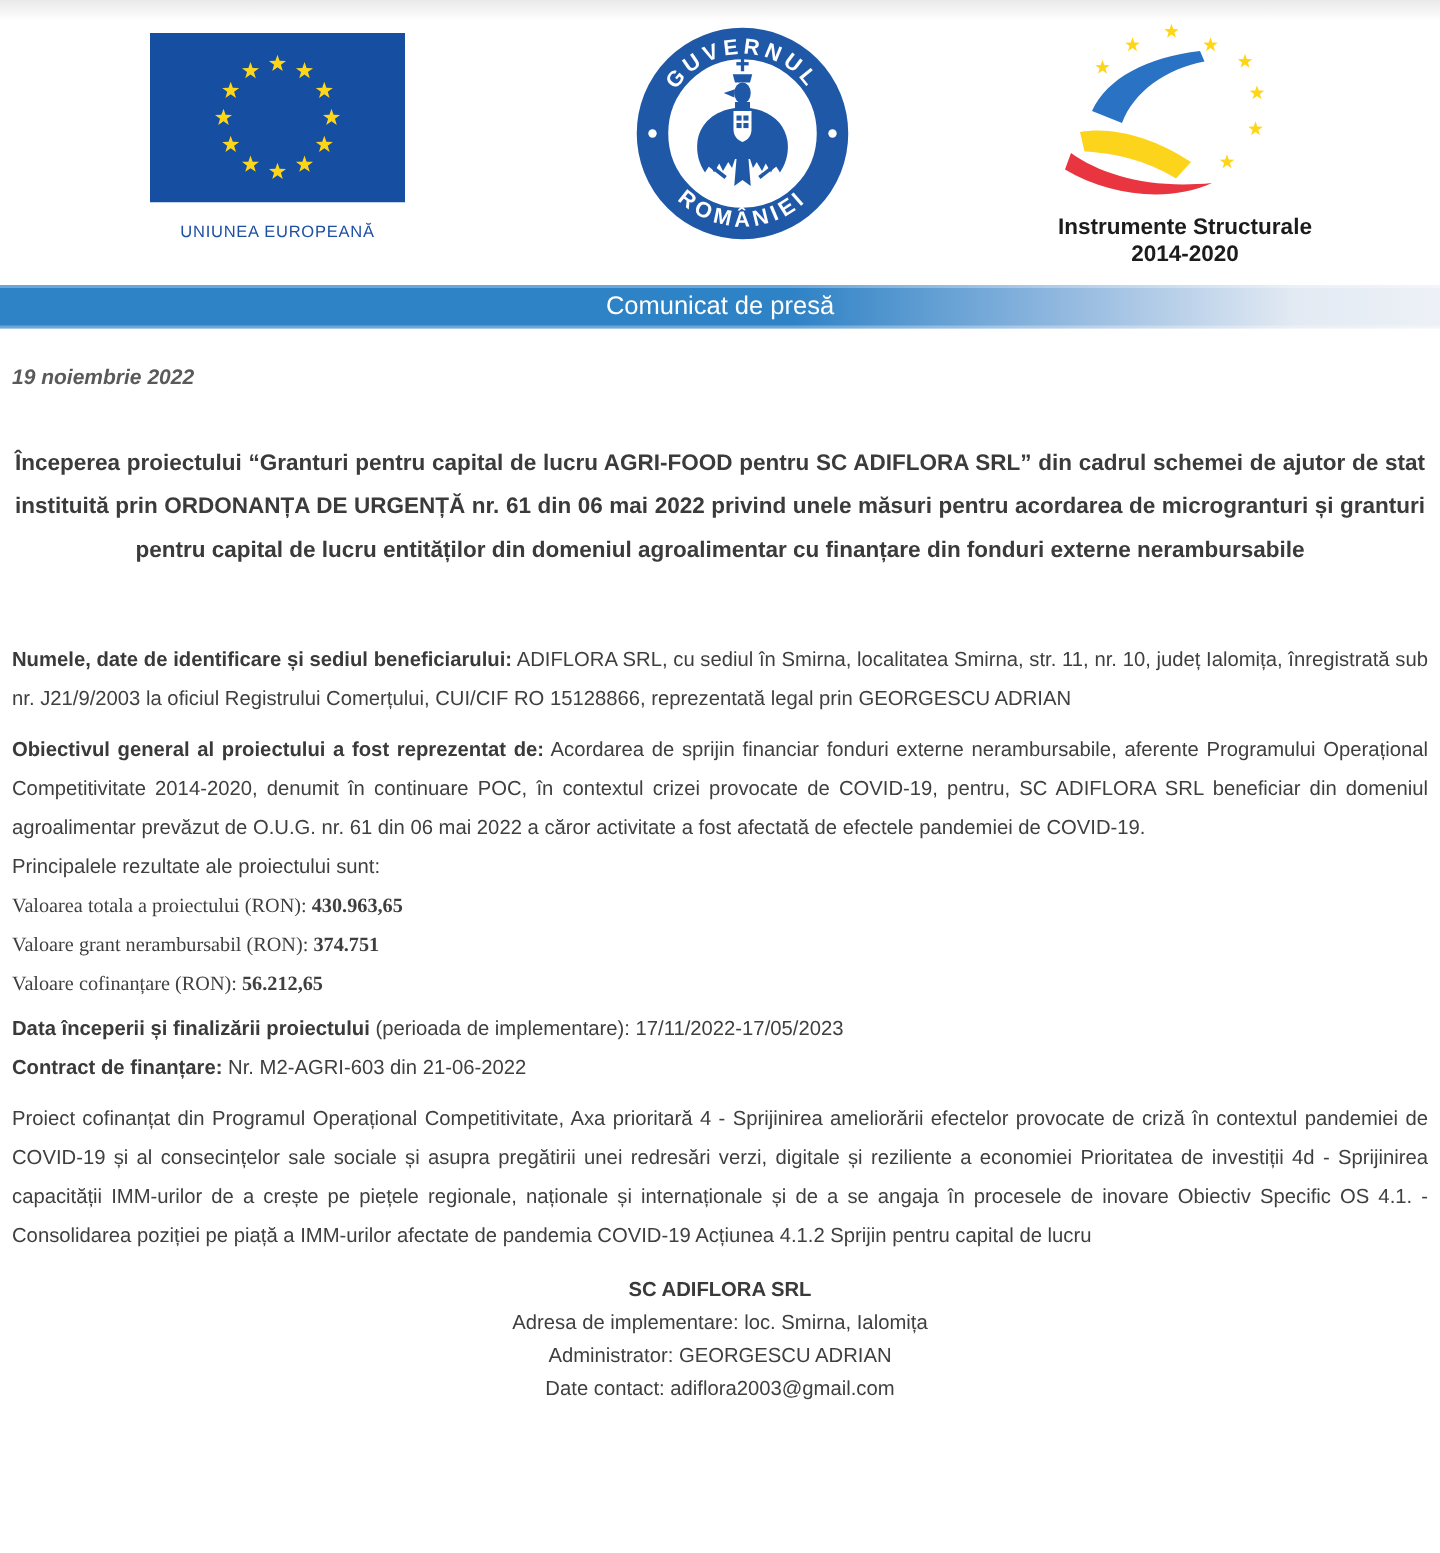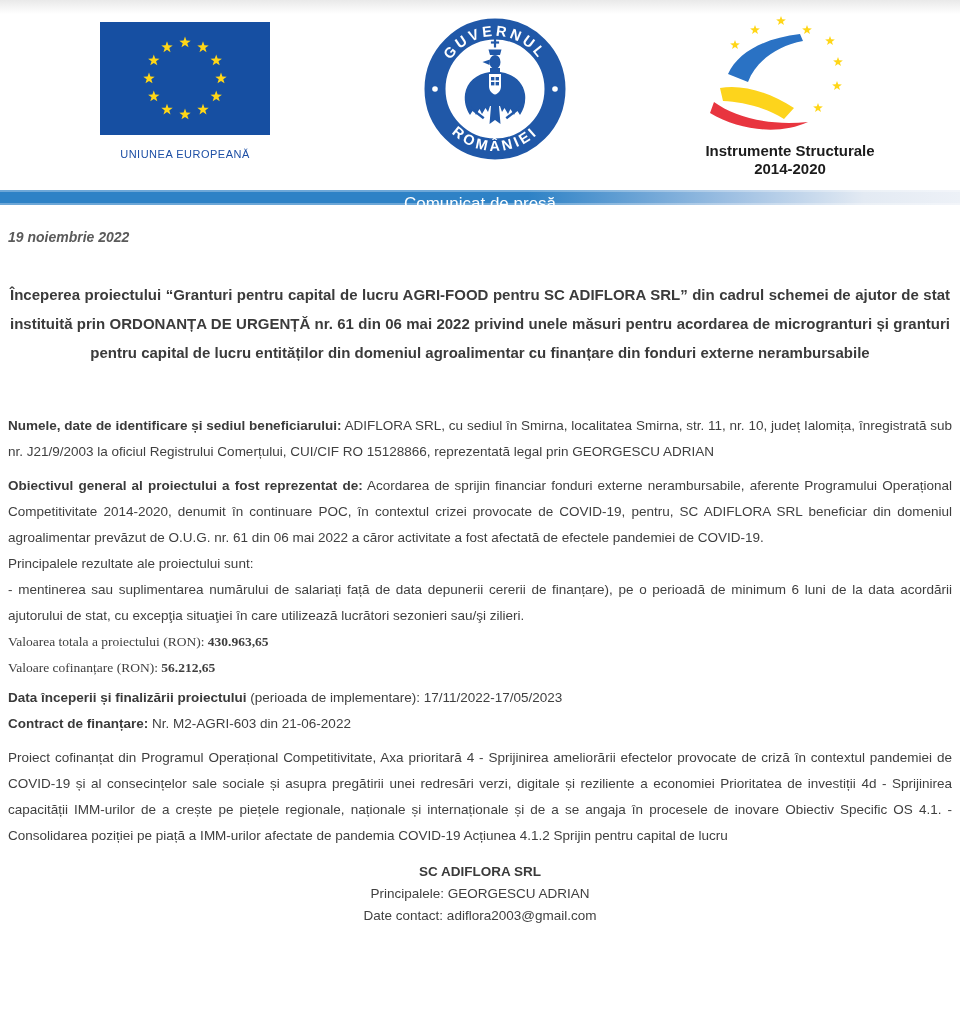--- a/index.html
+++ b/index.html
@@ -21,21 +21,21 @@
     margin-top: 9px; font-size: 11px; letter-spacing: 0.5px;
     color: #1d4fa5; white-space: nowrap;
   }
   .logo-gov { position: absolute; left: 420px; top: 0px; }
   .logo-is { position: absolute; left: 688px; top: 0px; width: 204px; text-align: center; }
   .is-label {
     margin-top: 4px; font-weight: bold; color: #1c1c1c;
     font-size: 15px; line-height: 18px;
   }
   .banner {
-    height: 15px; width: 100%;
+    height: 29px; width: 100%;
     background: linear-gradient(to right, #2e82c6 0%, #2e82c6 55%, #9dbfe2 76%, #e3eaf3 90%, #edf1f7 100%);
     box-shadow: inset 0 2px 0 rgba(255,255,255,0.30), inset 0 -2px 0 rgba(255,255,255,0.30);
     color: #ffffff; text-align: center;
     font-size: 17px; line-height: 28px;
   }
   .date-line {
     margin: 24px 8px 0;
     text-align: left;
     font-size: 14px; font-weight: bold; font-style: italic;
     color: #5a5a5a; line-height: 17px;
@@ -159,32 +159,33 @@
 <div class="date-line">19 noiembrie 2022</div>
 
 <h1 class="doc-title">Începerea proiectului “Granturi pentru capital de lucru AGRI-FOOD pentru SC ADIFLORA SRL” din cadrul schemei de ajutor de stat instituită prin ORDONANȚA DE URGENȚĂ nr. 61 din 06 mai 2022 privind unele măsuri pentru acordarea de microgranturi și granturi pentru capital de lucru entităților din domeniul agroalimentar cu finanțare din fonduri externe nerambursabile</h1>
 
 <p class="body-par p-beneficiary"><b class="lead">Numele, date de identificare și sediul beneficiarului:</b> <span>ADIFLORA SRL, cu sediul în Smirna, localitatea Smirna, str. 11, nr. 10, județ Ialomița, înregistrată sub nr. J21/9/2003 la oficiul Registrului Comerțului, CUI/CIF RO 15128866, reprezentată legal prin GEORGESCU ADRIAN</span></p>
 
 <p class="body-par p-objective"><b class="lead">Obiectivul general al proiectului a fost reprezentat de:</b> <span>Acordarea de sprijin financiar fonduri externe nerambursabile, aferente Programului Operațional Competitivitate 2014-2020, denumit în continuare POC, în contextul crizei provocate de COVID-19, pentru, SC ADIFLORA SRL beneficiar din domeniul agroalimentar prevăzut de O.U.G. nr. 61 din 06 mai 2022 a căror activitate a fost afectată de efectele pandemiei de COVID-19.</span></p>
 
 <div class="results-block">
   <p class="body-par">Principalele rezultate ale proiectului sunt:</p>
-  <p class="body-par">- mentinerea sau suplimentarea numărului de salariați față de data depunerii cererii de finanțare), pe o perioadă de minimum 6 luni de la data acordării ajutorului de stat, cu excepţia situaţiei în care utilizează lucrători sezonieri sau/şi zilieri.</p>
 </div>
 
 <div class="values-block line-block">
   <div><span>Valoarea totala a proiectului (RON):</span> <b>430.963,65</b></div>
+  <div><span>Valoare grant nerambursabil (RON):</span> <b>374.751</b></div>
   <div><span>Valoare cofinanțare (RON):</span> <b>56.212,65</b></div>
 </div>
 
 <div class="details-block line-block">
   <div><b class="lead">Data începerii și finalizării proiectului</b> <span>(perioada de implementare): 17/11/2022-17/05/2023</span></div>
   <div><b class="lead">Contract de finanțare:</b> <span>Nr. M2-AGRI-603 din 21-06-2022</span></div>
 </div>
 
 <p class="body-par p-cofinance">Proiect cofinanțat din Programul Operațional Competitivitate, Axa prioritară 4 - Sprijinirea ameliorării efectelor provocate de criză în contextul pandemiei de COVID-19 și al consecințelor sale sociale și asupra pregătirii unei redresări verzi, digitale și reziliente a economiei Prioritatea de investiții 4d - Sprijinirea capacității IMM-urilor de a crește pe piețele regionale, naționale și internaționale și de a se angaja în procesele de inovare Obiectiv Specific OS 4.1. - Consolidarea poziției pe piață a IMM-urilor afectate de pandemia COVID-19 Acțiunea 4.1.2 Sprijin pentru capital de lucru</p>
 
 <footer class="contact">
   <div class="company">SC ADIFLORA SRL</div>
-  <div>Principalele: GEORGESCU ADRIAN</div>
+  <div>Adresa de implementare: loc. Smirna, Ialomița</div>
+  <div>Administrator: GEORGESCU ADRIAN</div>
   <div>Date contact: adiflora2003@gmail.com</div>
 </footer>
 
 </body></html>

